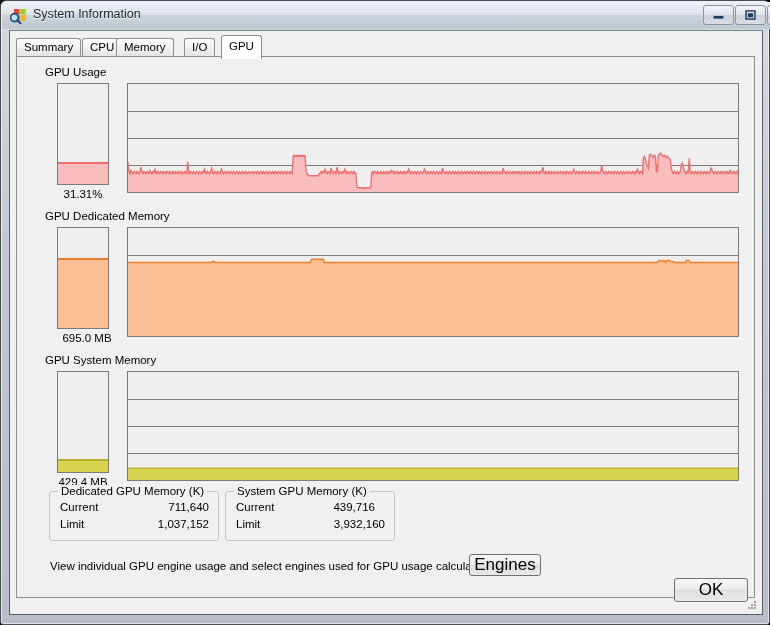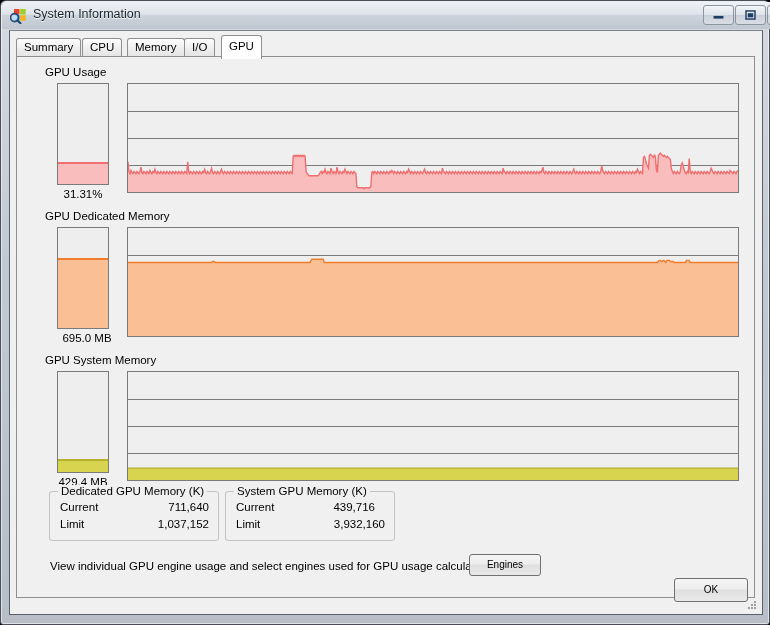--- a/index.html
+++ b/index.html
@@ -98,21 +98,21 @@
     padding:0 3px;font-size:11.5px;color:#000;white-space:nowrap;
   }
   .gb-row-label{position:absolute;font-size:11.5px;white-space:nowrap;}
   .gb-row-value{position:absolute;font-size:11.5px;text-align:right;white-space:nowrap;}
   
   #engines-text{position:absolute;font-size:11.5px;white-space:nowrap;}
   .pushbtn{
     position:absolute;box-sizing:border-box;
     border:1px solid #707070;border-radius:3px;
     background:linear-gradient(to bottom,#f6f6f6 0%,#ededed 45%,#dfdfdf 50%,#e9e9e9 100%);
-    font-size:10px;color:#000;text-align:center;cursor:default;
+    font-size:17px;color:#000;text-align:center;cursor:default;
     font-family:"Liberation Sans",sans-serif;
   }
   #ok-button{right:14px;bottom:12px;width:74px;height:24px;line-height:22px;}
   #engines-button{width:72px;height:22px;line-height:20px;}
   #grip{position:absolute;right:4px;bottom:3px;width:12px;height:12px;}
 </style>
 </head>
 <body>
 
 <div id="window">
@@ -150,21 +150,21 @@
         </g>
       </svg>
     </div>
   </div>
 
   <div id="client">
 
     <div id="tabstrip">
       <div class="tab" style="left:0px;">Summary</div>
       <div class="tab" style="left:66px;">CPU</div>
-      <div class="tab" style="left:111px;">Memory</div>
+      <div class="tab" style="left:100px;">Memory</div>
       <div class="tab" style="left:168px;">I/O</div>
       <div class="tab selected" style="left:205px;">GPU</div>
     </div>
 
     <div id="tabpage">
 
       <div class="section">
         <div class="sec-title" style="left:28px;top:9px;">GPU Usage</div>
         <div class="gauge" style="left:40px;top:26px;width:52px;height:102px;">
           <div class="fill" id="g0fill" style="background: rgb(249, 189, 189); border-top: 2px solid rgb(239, 111, 111); height: 19.9%;"></div>

